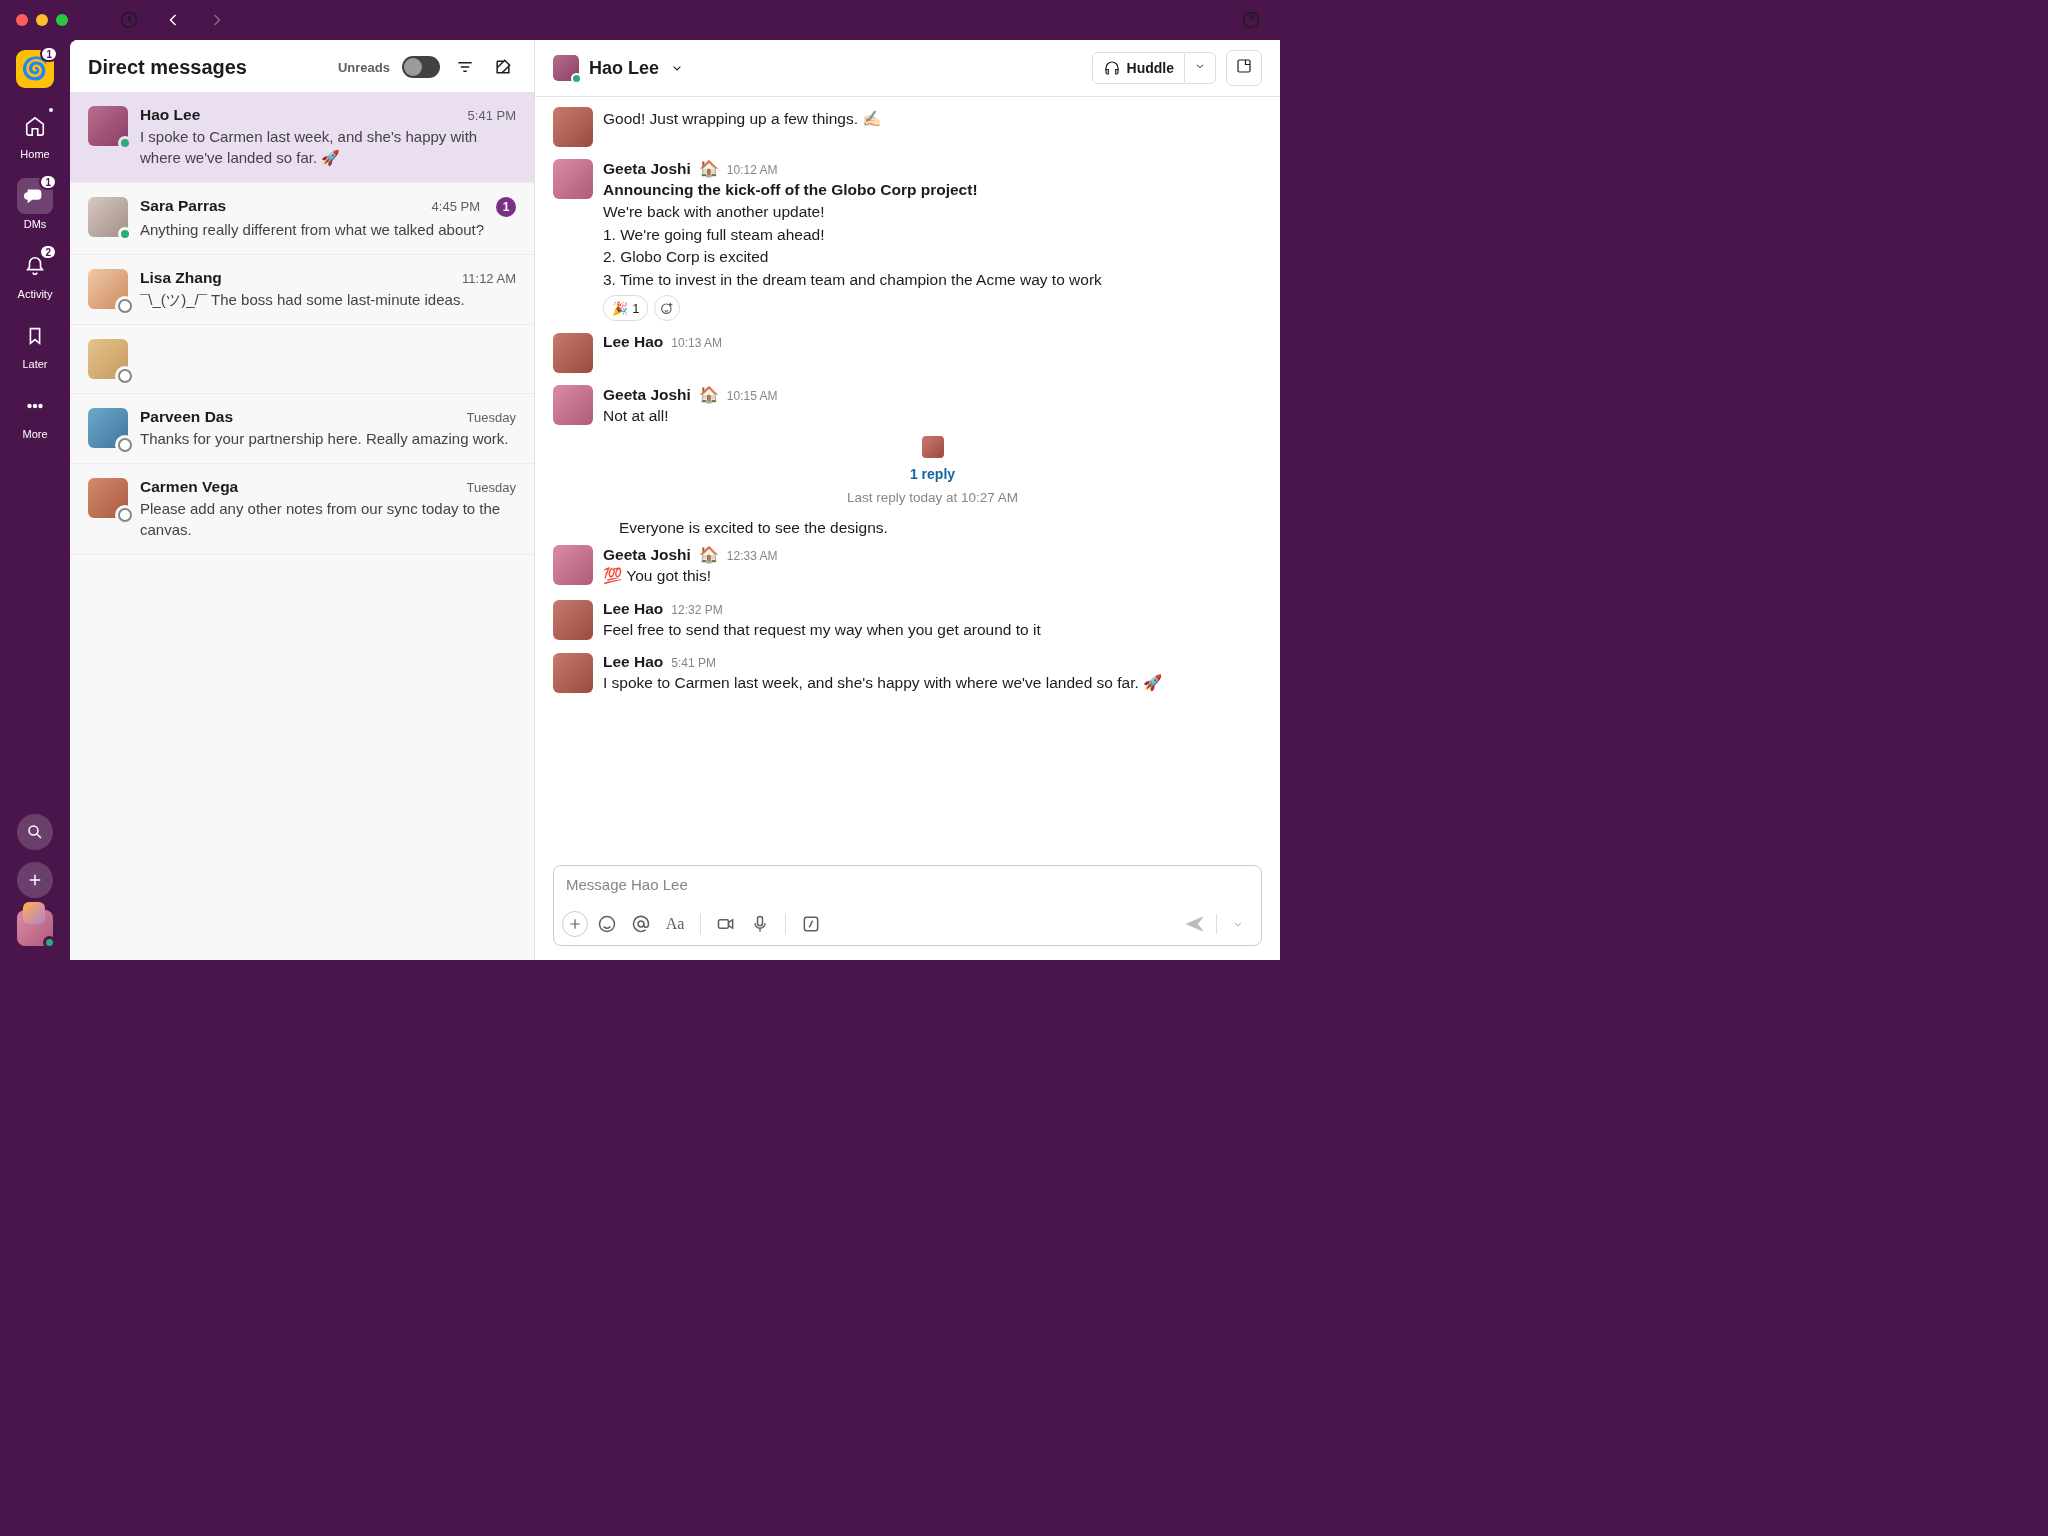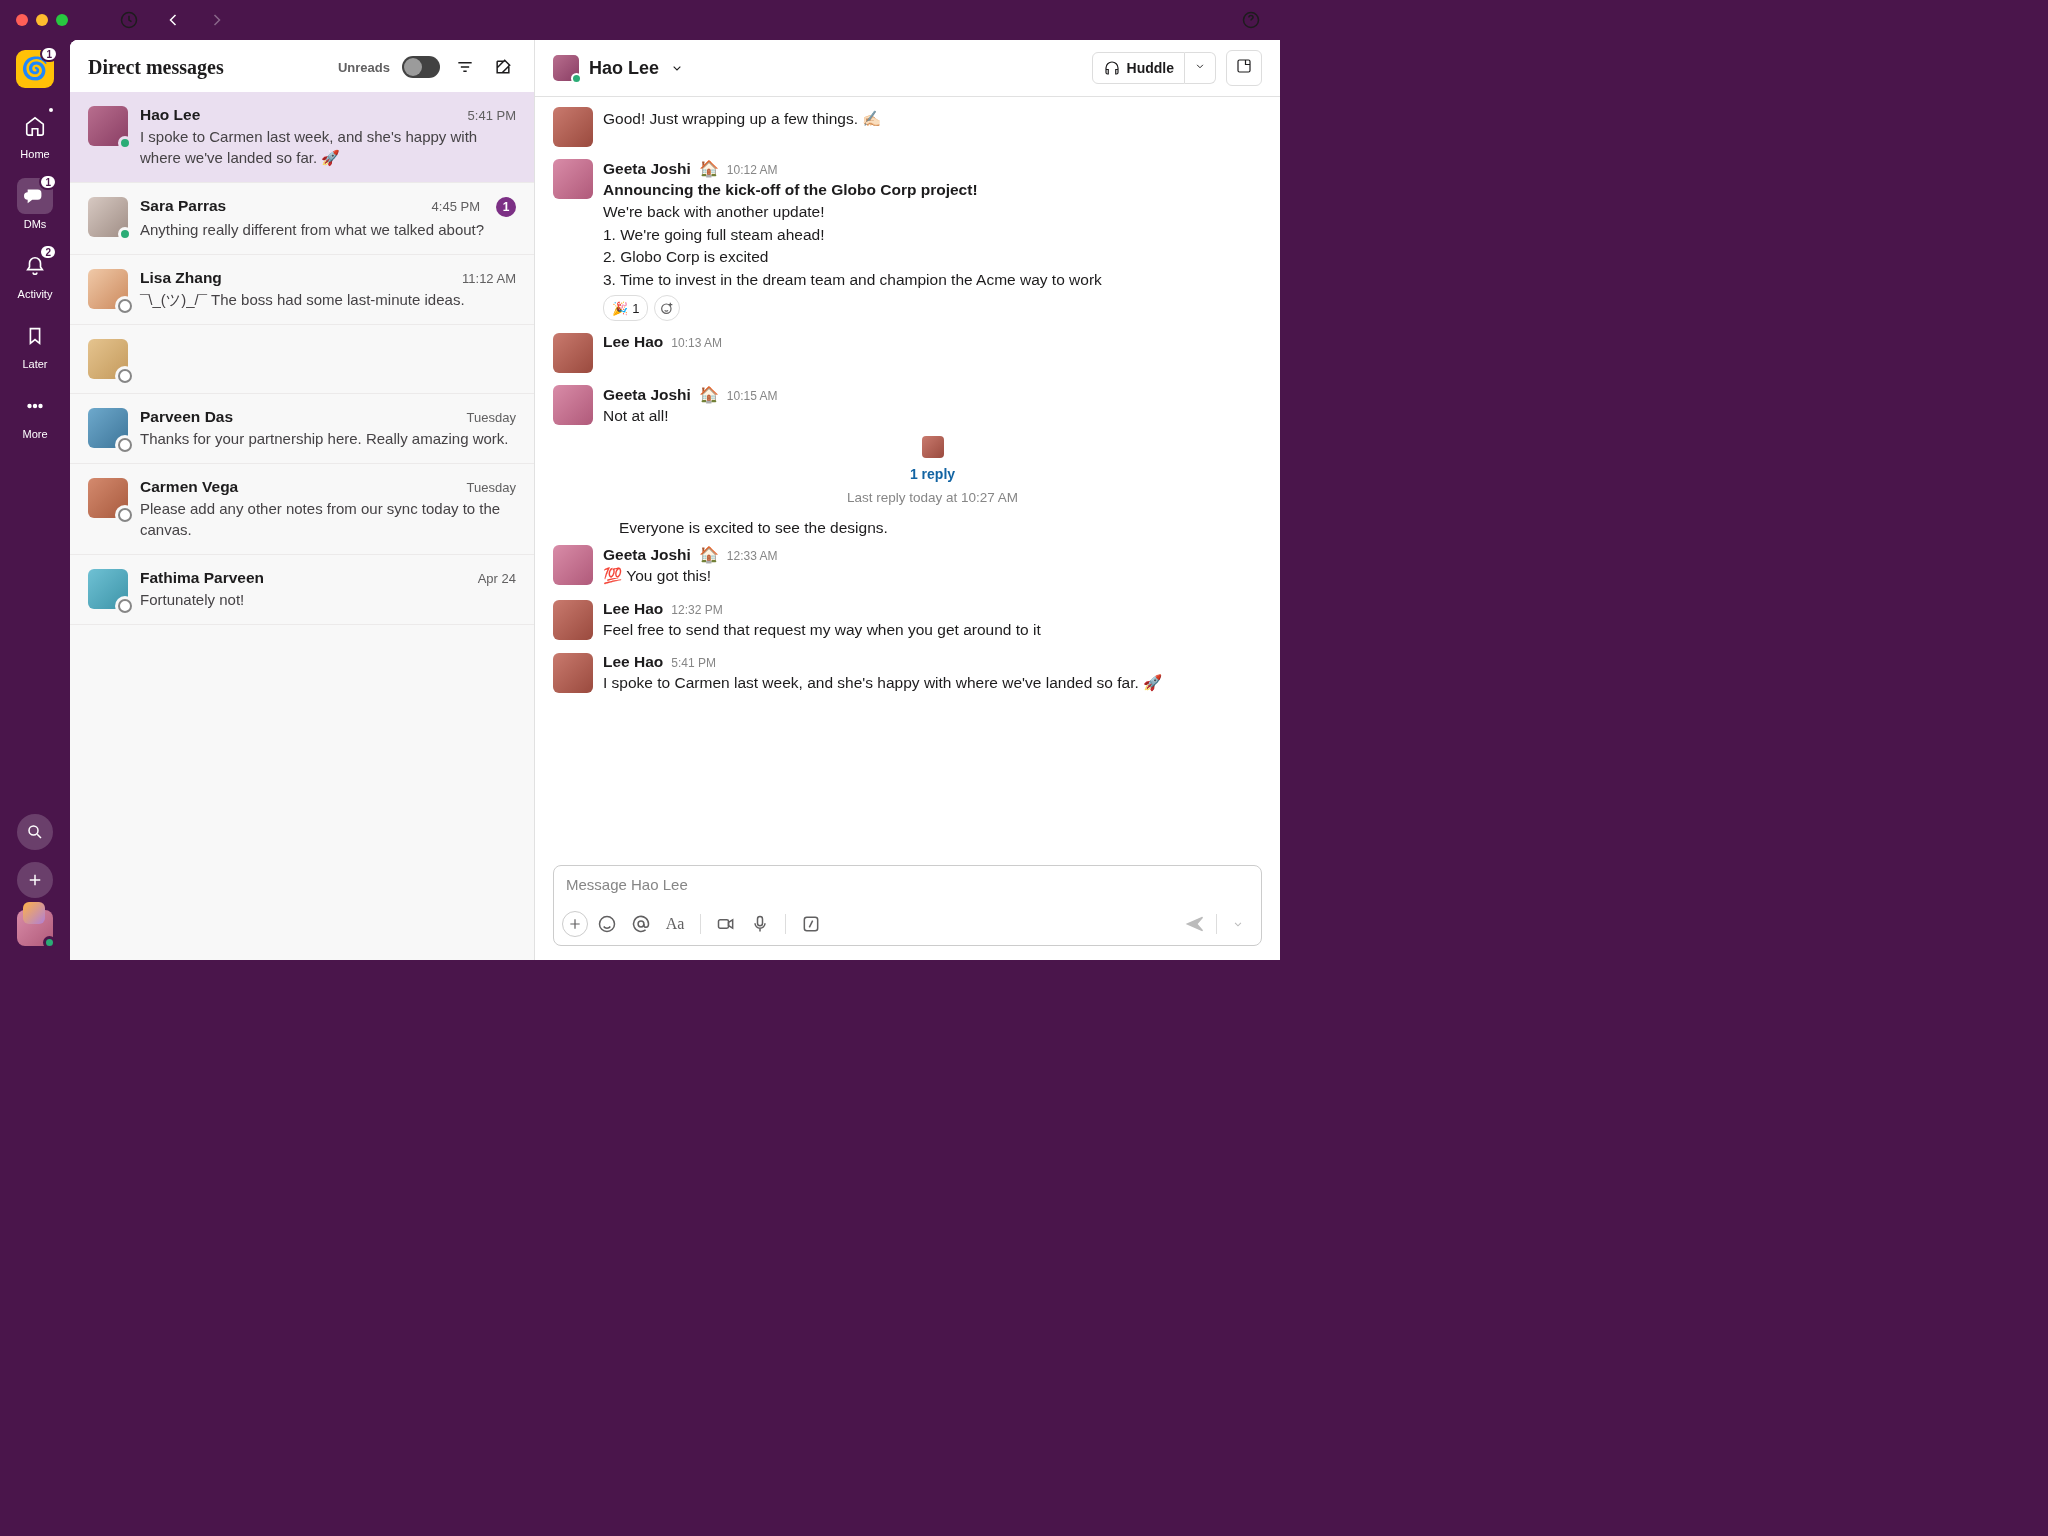--- a/index.html
+++ b/index.html
@@ -122,21 +122,21 @@
     width: 465px;
     border-right: 1px solid #e1e1e1;
     display:flex; flex-direction:column;
     background:#f8f8f8;
   }
   .dm-header {
     padding:14px 18px 12px;
     display:flex; align-items:center; gap:12px;
     background:#fff;
   }
-  .dm-title { font-size:20px; font-weight:900; flex:0 0 auto;font-family:Liberation Serif, serif; }
+  .dm-title { font-size:20px; font-weight:900; flex:0 0 auto; }
   .dm-header-right { margin-left:auto; display:flex; align-items:center; gap:12px;}
   .unreads-label { font-size:13px; color:#616061; font-weight:600;}
   .toggle {
     width:38px; height:22px; background:#424242; border-radius:11px;
     position:relative;
   }
   .toggle::after {
     content:""; position:absolute; left:2px; top:2px;
     width:18px;height:18px; border-radius:50%; background:#9b9b9b;
   }
@@ -452,33 +452,20 @@
     <div class="dm-avatar av6">
       <div class="dm-presence p-away"></div>
     </div>
     <div class="dm-body">
       <div class="dm-row1">
         <span class="dm-name">Carmen Vega</span>
         <span class="dm-time">Tuesday</span>
 
       </div>
       <div class="dm-preview">Please add any other notes from our sync today to the canvas.</div>
-    </div>
-              </div>
-              <div class="dm-item">
-    <div class="dm-avatar av7">
-      <div class="dm-presence p-away"></div>
-    </div>
-    <div class="dm-body">
-      <div class="dm-row1">
-        <span class="dm-name">Fathima Parveen</span>
-        <span class="dm-time">Apr 24</span>
-
-      </div>
-      <div class="dm-preview">Fortunately not!</div>
     </div>
               </div>
             </div>
         </div>
 
         <div class="conv-panel">
           <div class="conv-header">
             <div class="conv-avatar av1">
               <div class="conv-presence"></div>
             </div>

